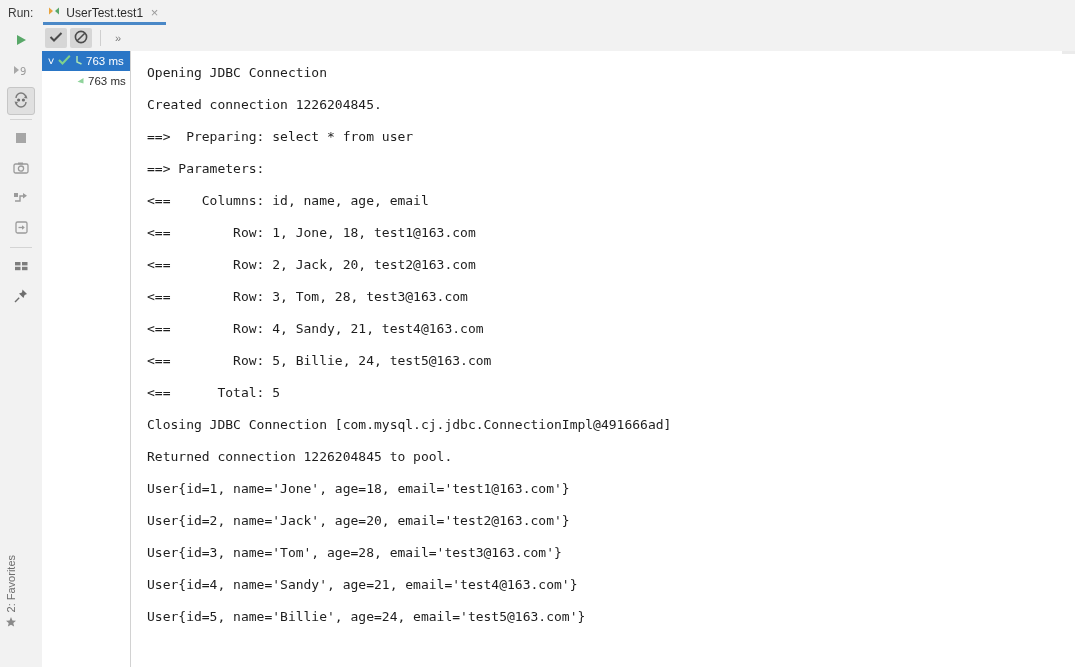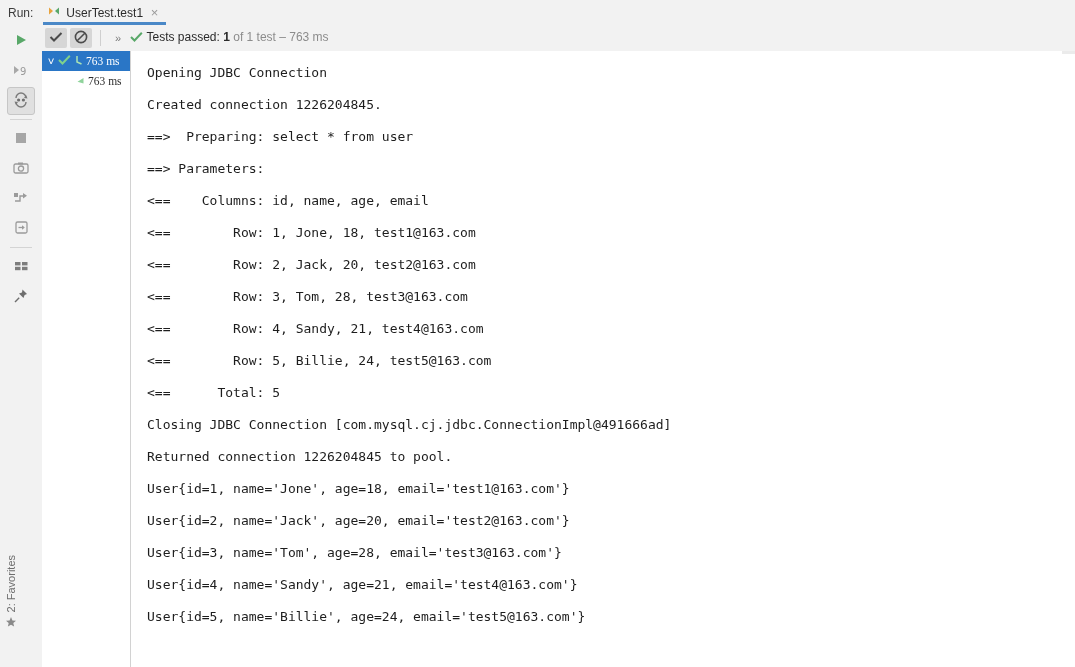--- a/index.html
+++ b/index.html
@@ -176,21 +176,21 @@
     height: 20px;
     display: flex;
     align-items: center;
     white-space: nowrap;
     font-size: 11.5px;
   }
   .trow.sel {
     background: #2a76c6;
     color: #ffffff;
   }
-  .trow .lbl { color: #2b2b2b; font-family: Liberation Serif, serif; }
+  .trow .lbl { color: #2b2b2b; }
   .trow.sel .lbl { color: #ffffff; }
   .twisty {
     width: 14px; text-align: center;
     display: inline-block;
   }
   .t-indent { display: inline-block; }
 
   
   #console {
     position: absolute;
@@ -364,28 +364,20 @@
           <circle cx="7" cy="7" r="5.6" fill="none" stroke="#4b4b4b" stroke-width="1.6"></circle>
           <path d="M3.2 10.8 L10.8 3.2" stroke="#4b4b4b" stroke-width="1.6"></path>
         </svg>
       </span>
     </div>
 
     <div class="vsep"></div>
 
     <span class="chev-more">»</span>
 
-    <span id="status-text">
-      <span style="vertical-align:-2px;">
-        <svg width="13" height="12" viewBox="0 0 13 12">
-          <path d="M1 6 L4.5 9.5 L11.8 1.8" stroke="#59a869" stroke-width="2" fill="none"></path>
-        </svg>
-      </span>
-      <span class="st-pass">Tests passed: </span><span class="st-count">1</span><span class="st-dim"> of 1 test – 763 ms</span>
-    </span>
   </div>
 
   <div id="tree">
 
     <div class="trow sel" style="padding-left:2px;">
       <span class="twisty">˅</span>
       <span style="margin-right:4px;">
         <svg width="13" height="12" viewBox="0 0 13 12">
           <path d="M1 6 L4.5 9.5 L11.8 1.8" stroke="#7fd18c" stroke-width="2" fill="none"></path>
         </svg>

